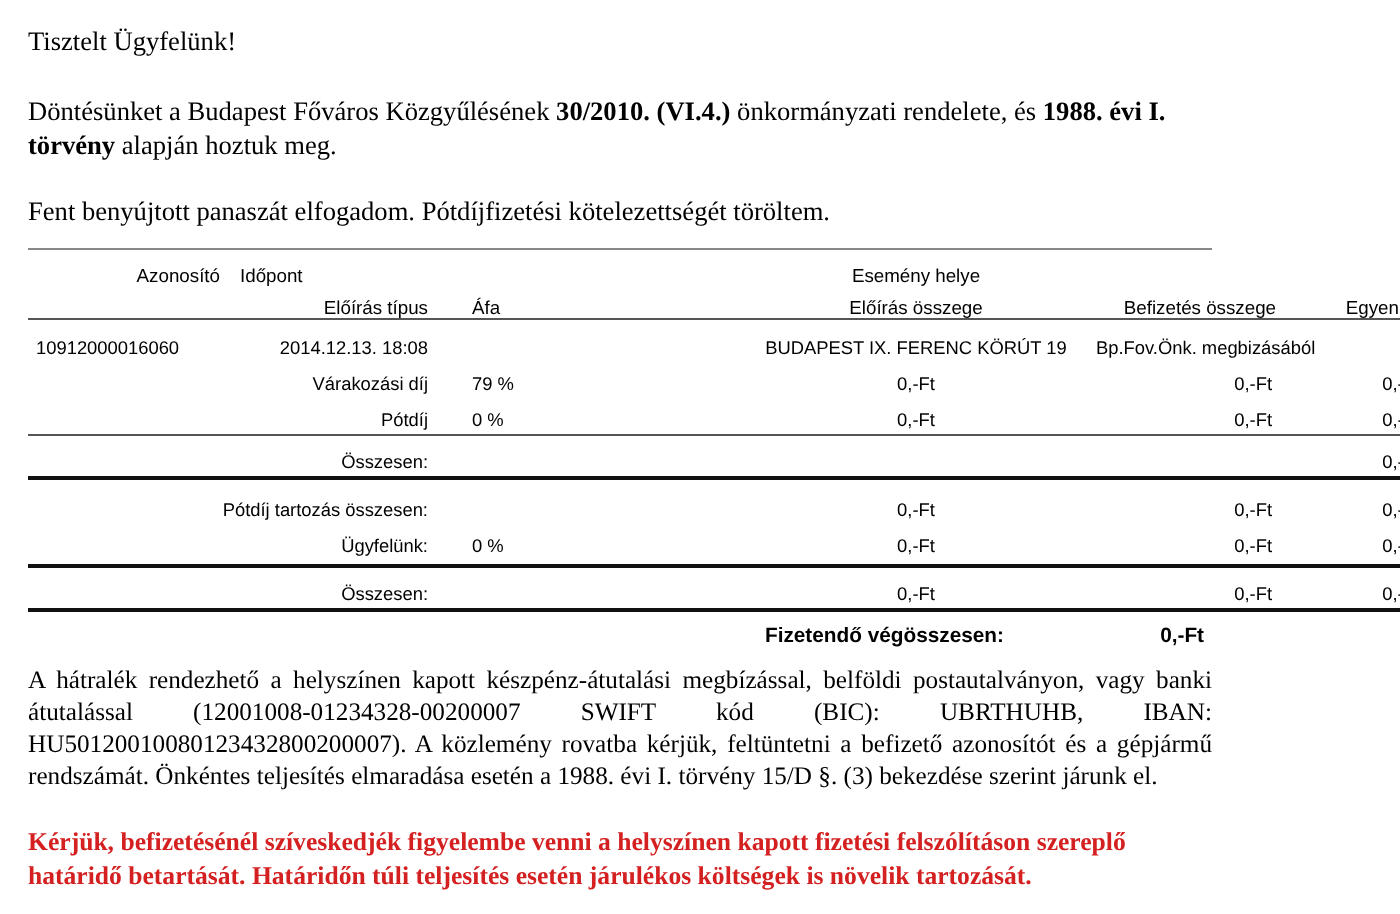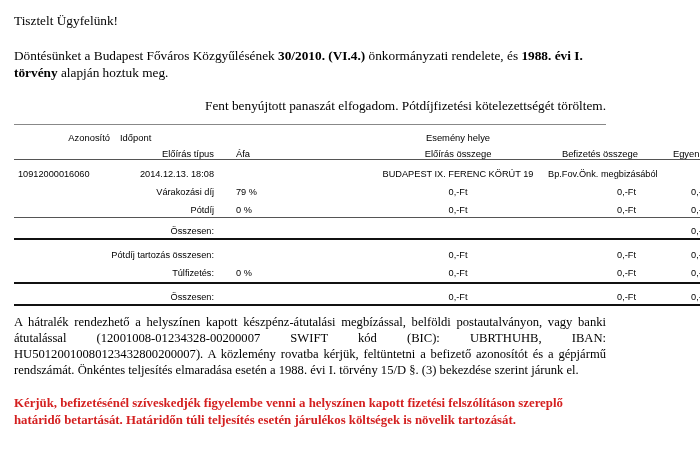--- a/index.html
+++ b/index.html
@@ -28,21 +28,21 @@
   .intro p {
     margin: 0;
     font-size: 13.3px;
     line-height: 1.28;
   }
   .greeting { margin-bottom: 18px !important; }
   .para-decision {
     text-align: left;
     margin-bottom: 16px !important;
   }
-  .para-accept { margin-bottom: 10px !important; text-align: right; }
+  .para-accept { margin-bottom: 10px !important; }
   .b { font-weight: bold; }
 
   
   .tbl-wrap { margin-top: 6px; }
   table.reg {
     width: 100%;
     border-collapse: collapse;
     font-family: "Liberation Sans", sans-serif;
     font-size: 9.2px;
     table-layout: fixed;
@@ -259,21 +259,21 @@
           <td class="c-id"></td>
           <td class="c-date">Pótdíj tartozás összesen:</td>
           <td class="c-tip"></td>
           <td class="c-afa"></td>
           <td class="c-place">0,-Ft</td>
           <td class="c-bef">0,-Ft</td>
           <td class="c-egy">0,-Ft</td>
         </tr>
         <tr class="data-row">
           <td class="c-id"></td>
-          <td class="c-date">Túlfizetés:</td>
+          <td class="c-date">Ügyfelünk:</td>
           <td class="c-tip">0 %</td>
           <td class="c-afa"></td>
           <td class="c-place">0,-Ft</td>
           <td class="c-bef">0,-Ft</td>
           <td class="c-egy">0,-Ft</td>
         </tr>
 
         <tr class="spacer-sm">
             <td colspan="7"></td>
           </tr>
@@ -294,19 +294,23 @@
         <tr class="spacer-xs">
             <td colspan="7"></td>
           </tr>
         <tr class="rule-thick">
             <td colspan="7"></td>
           </tr>
       </tbody>
     </table>
   </div>
 
+  <div class="payable">
+    <span class="lbl">Fizetendő végösszesen:</span>
+    <span class="val">0,-Ft</span>
+  </div>
 
   <p class="body-para">A hátralék rendezhető a helyszínen kapott készpénz-átutalási megbízással, belföldi postautalványon, vagy banki átutalással (12001008-01234328-00200007 SWIFT kód (BIC): UBRTHUHB, IBAN: HU50120010080123432800200007). A közlemény rovatba kérjük, feltüntetni a befizető azonosítót és a gépjármű rendszámát. Önkéntes teljesítés elmaradása esetén a 1988. évi I. törvény 15/D §. (3) bekezdése szerint járunk el.</p>
 
 
   <p class="red-note" style="color: rgb(212, 32, 32);">Kérjük, befizetésénél szíveskedjék figyelembe venni a helyszínen kapott fizetési felszólításon szereplő határidő betartását. Határidőn túli teljesítés esetén járulékos költségek is növelik tartozását.</p>
 
 </div>
 
 </body></html>

